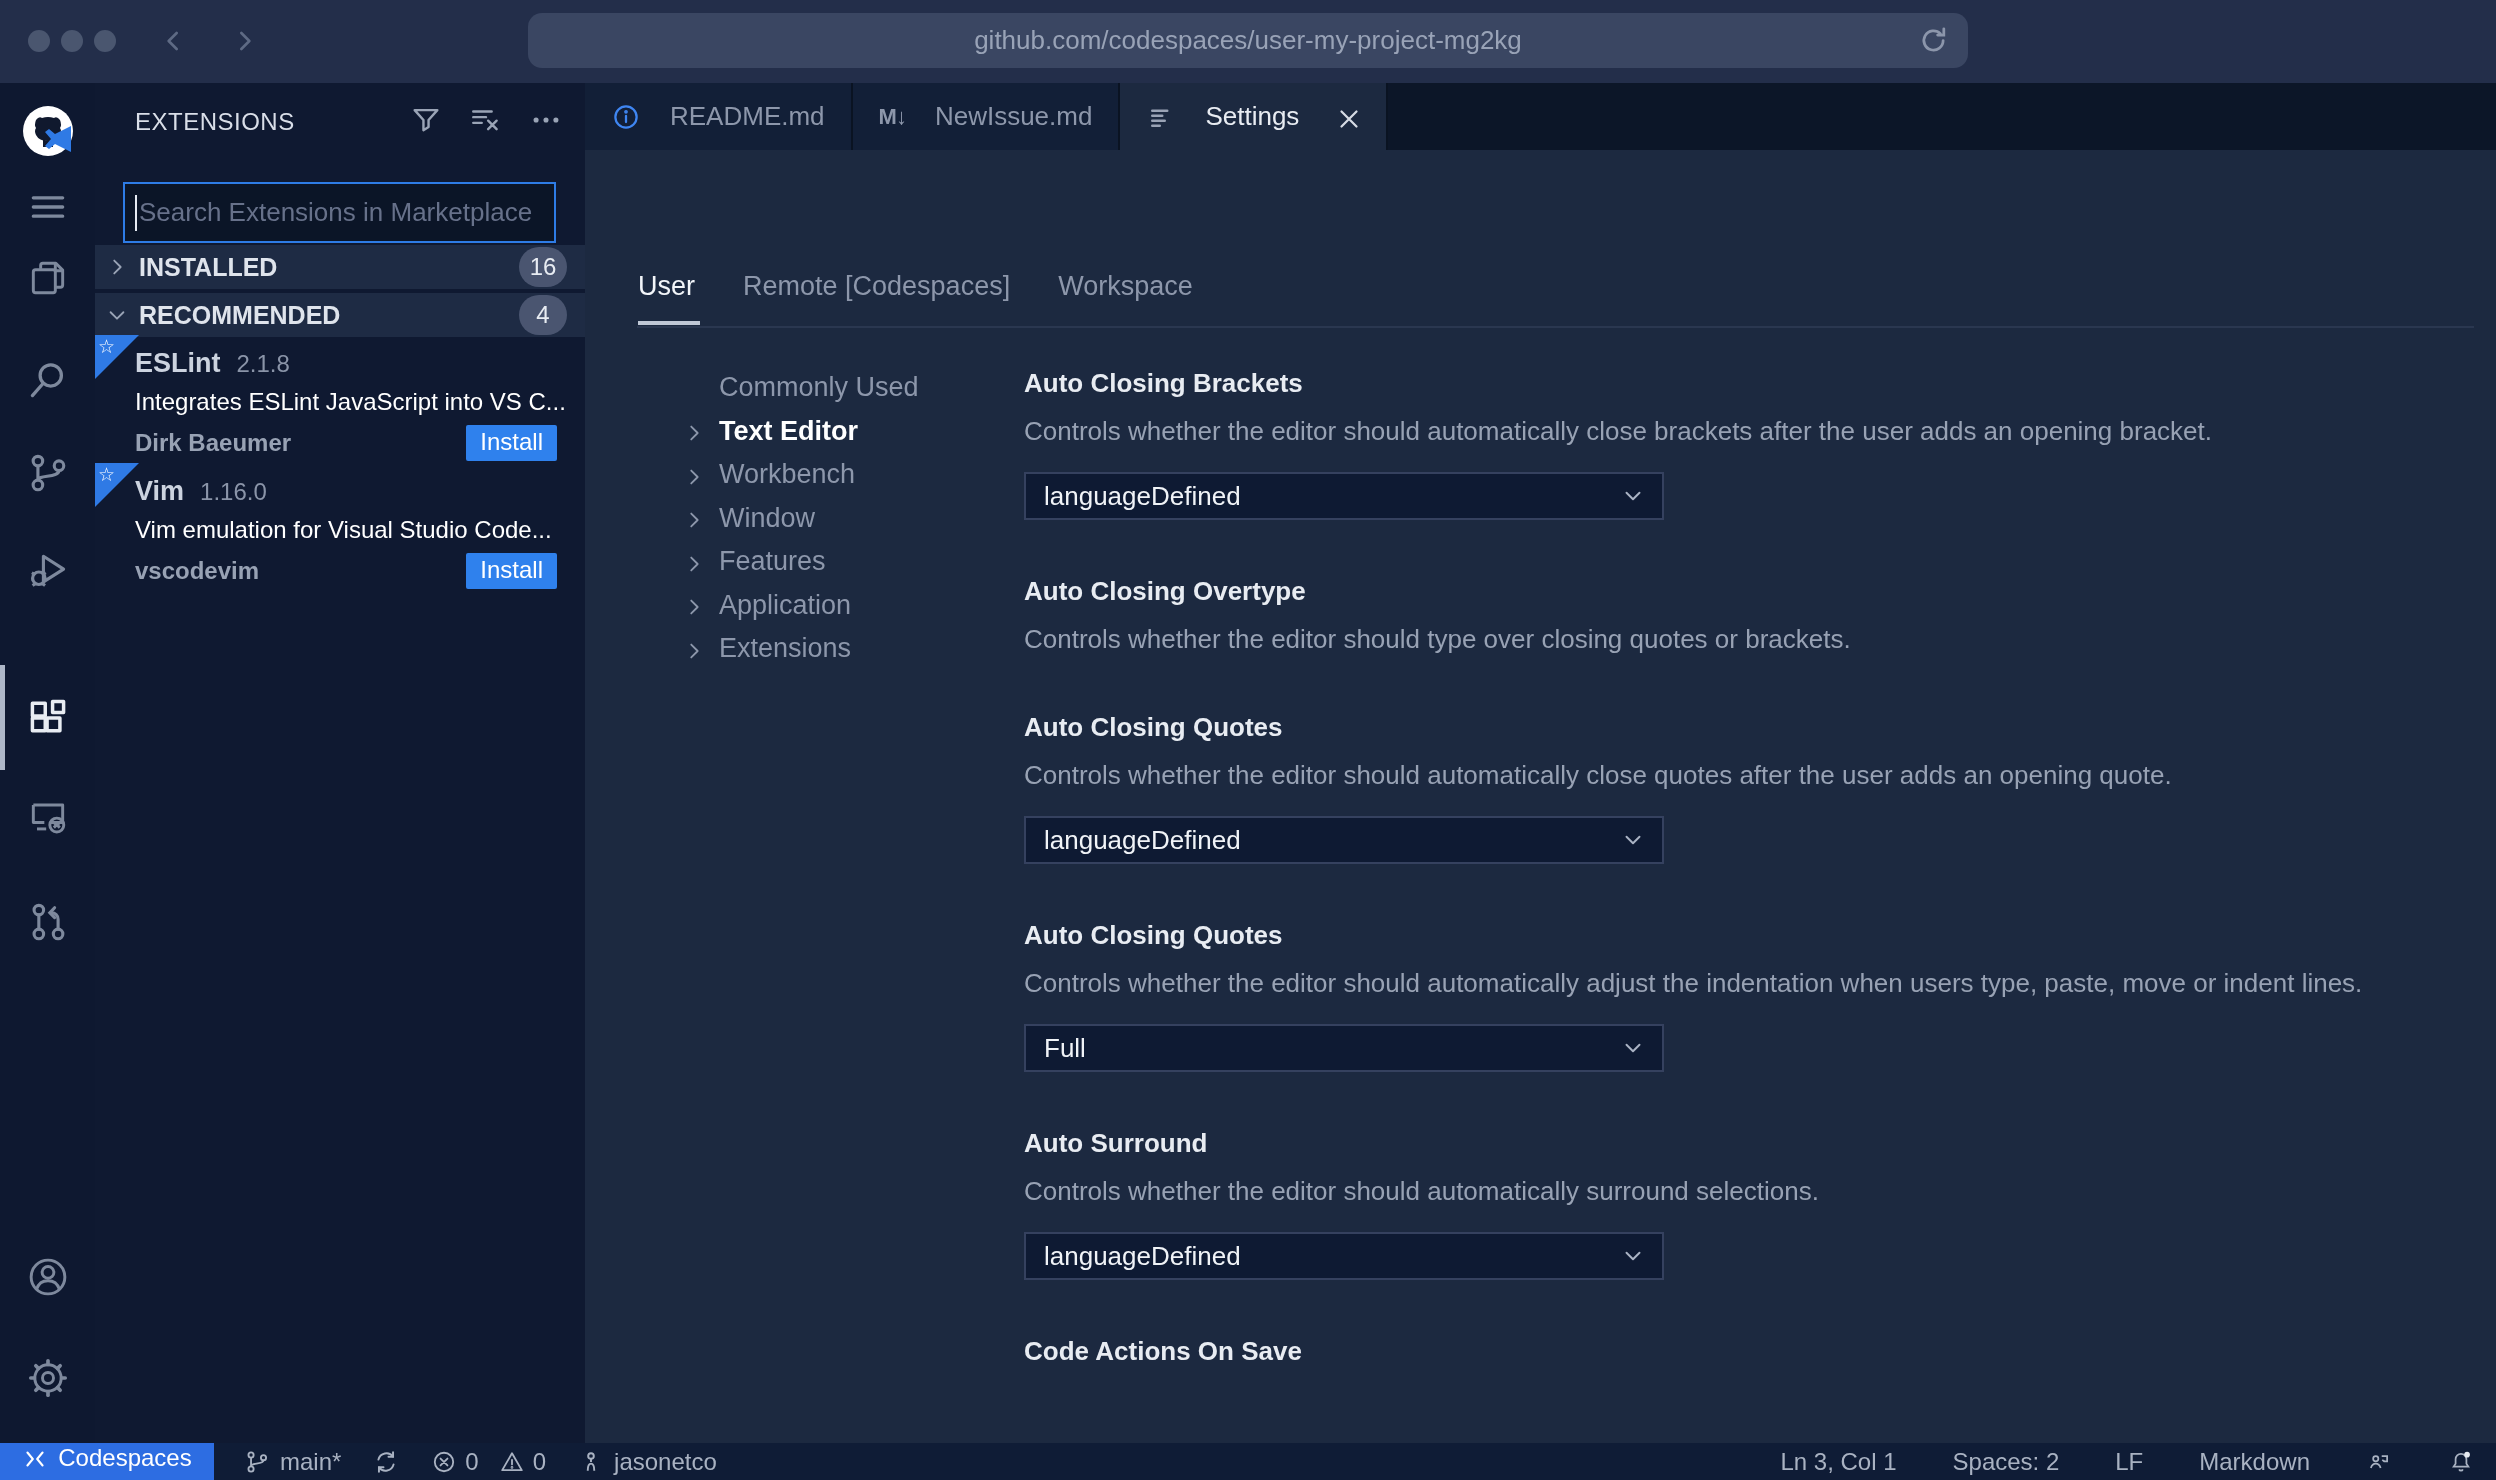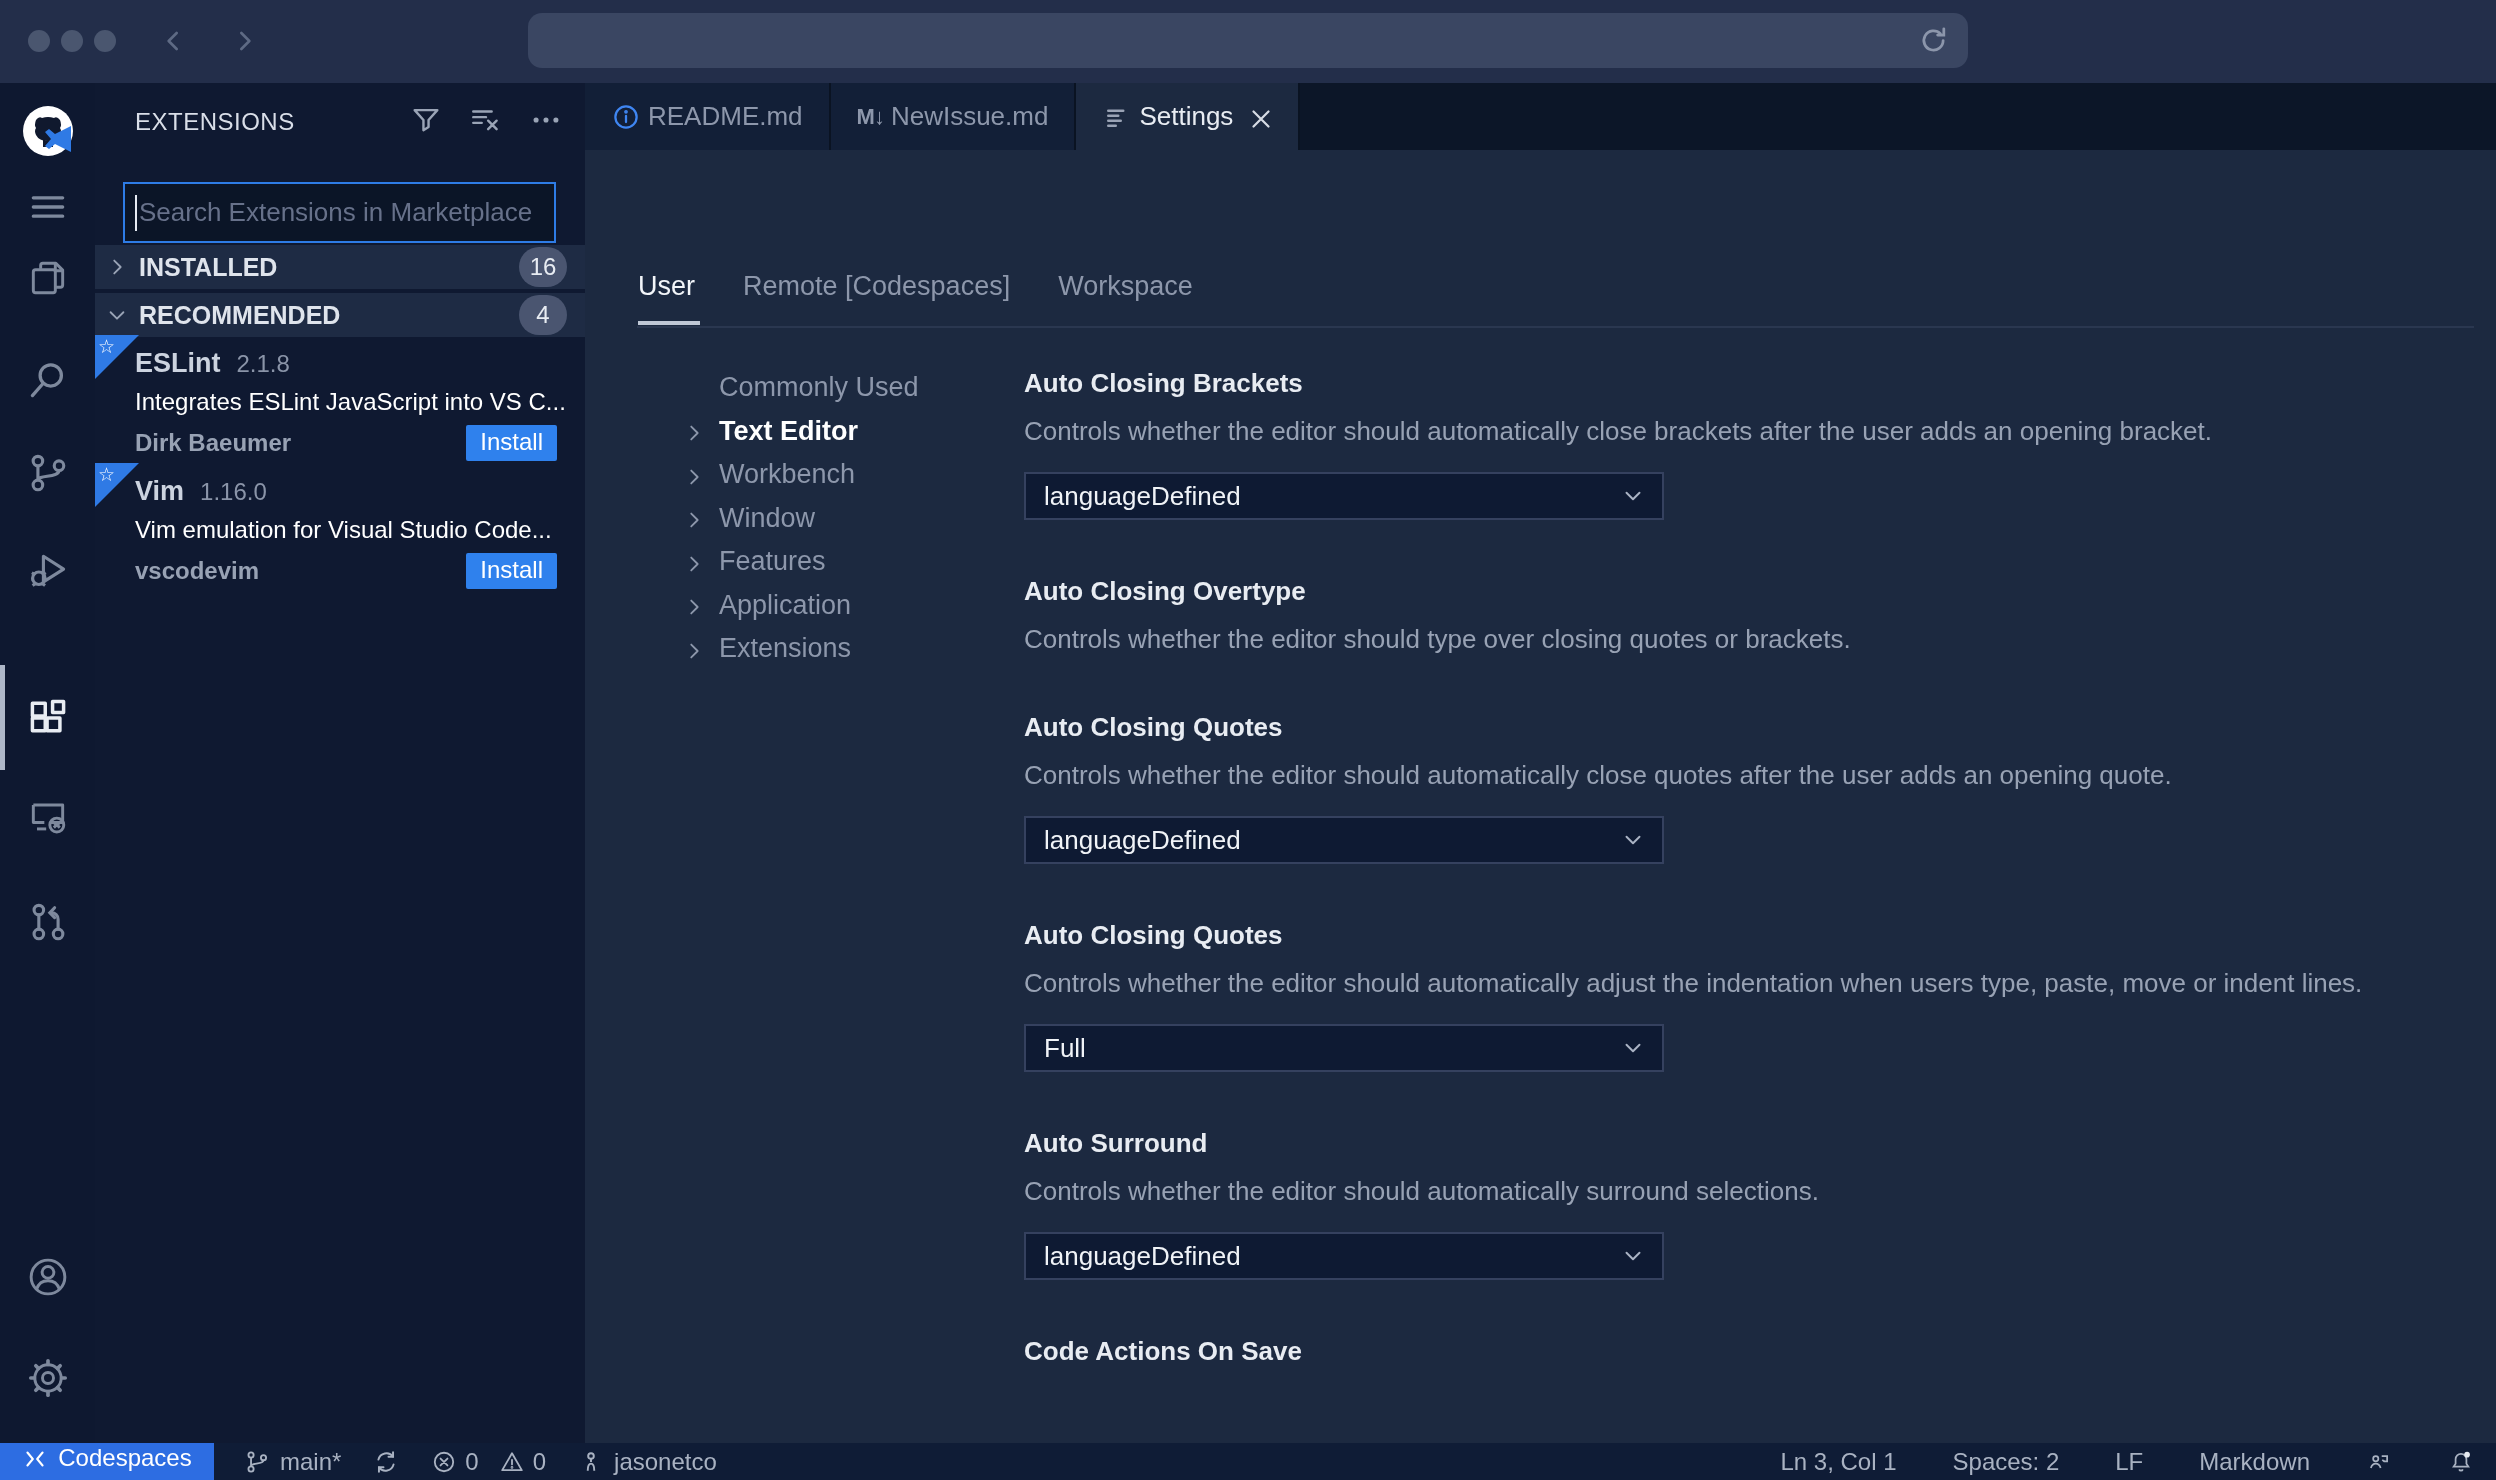--- a/index.html
+++ b/index.html
@@ -53,21 +53,21 @@
   .ext-name{ color:#ccd3df; font-weight:700; font-size:27px; }
   .ext-version{ color:#8a94a8; font-size:24px; }
   .ext-desc{ position:absolute; left:40px; top:53px; right:10px; color:#ffffff; font-size:24px; white-space:nowrap; overflow:hidden; }
   .ext-line3{ position:absolute; left:40px; right:28px; top:90px; display:flex; align-items:center; justify-content:space-between; }
   .ext-publisher{ color:#98a2b4; font-weight:700; font-size:24px; }
   .install-btn{ background:#2f81ed; color:#fff; font-size:24px; padding:3px 14px 5px; border-radius:2px; }
 
   
   .editor{ position:absolute; left:585px; top:0; right:0; bottom:0; background:#1c2940; }
   .tabstrip{ position:absolute; top:0; left:0; right:0; height:67px; background:#0c1628; display:flex; }
-  .tab{ height:67px; display:flex; align-items:center; padding:0 26px; gap:7px; background:#121f37;
+  .tab{ height:67px; display:flex; align-items:center; padding:0 26px; gap:29px; background:#121f37;
     border-right:2px solid #0a1322; color:#8d97ab; font-size:26px; white-space:nowrap; }
   .tab.active{ background:#1c2940; color:#e8ecf2; }
   .tab svg{ width:30px; height:30px; }
   .tab .close{ margin-left:6px; width:26px; height:26px; color:#d6dbe4; }
   .md-glyph{ font-size:22px; font-weight:700; color:#8d97ab; letter-spacing:-1px; }
 
   .settings-search{ position:absolute; left:52px; top:100px; width:1817px; height:57px; background:#0a1428;
     border:2px solid #2d7ce8; display:flex; align-items:center; padding:0 16px; color:#8a94a8; font-size:26px; }
   .scope-tabs{ position:absolute; left:53px; top:188px; display:flex; gap:48px; font-size:27px; color:#8d97ab; }
   .scope-tab.active{ color:#f2f5f9; }
@@ -115,20 +115,21 @@
             <polyline points="14,6 8,12 14,18"></polyline>
           </svg>
       </span>
       <span>
         <svg viewBox="0 0 24 24" fill="none" stroke="currentColor" stroke-width="2" stroke-linecap="round" stroke-linejoin="round">
             <polyline points="10,6 16,12 10,18"></polyline>
           </svg>
       </span>
     </div>
     <div class="url-bar">
+      <span>github.com/codespaces/user-my-project-mg2kg</span>
       <span class="refresh-btn">
         <svg viewBox="0 0 24 24" fill="none" stroke="currentColor" stroke-width="2" stroke-linecap="round">
           <path d="M19 12a7 7 0 1 1-2-4.9"></path>
             <polyline points="19.5,3.5 19.5,8 15,8" fill="none"></polyline>
         </svg>
       </span>
     </div>
   </div>
 
   <div class="app">

